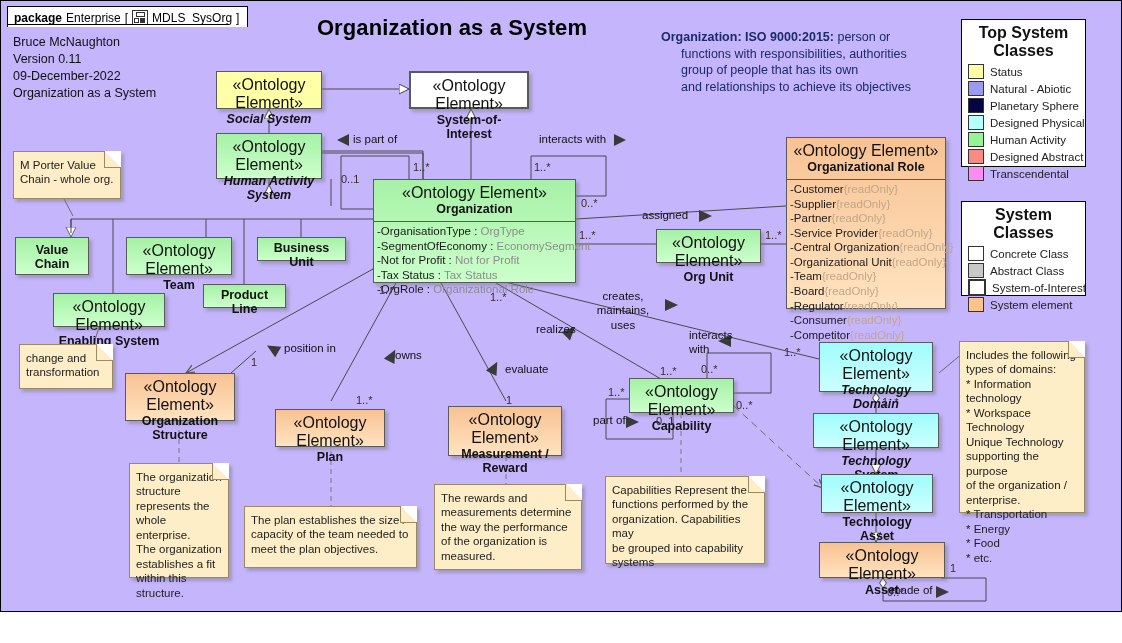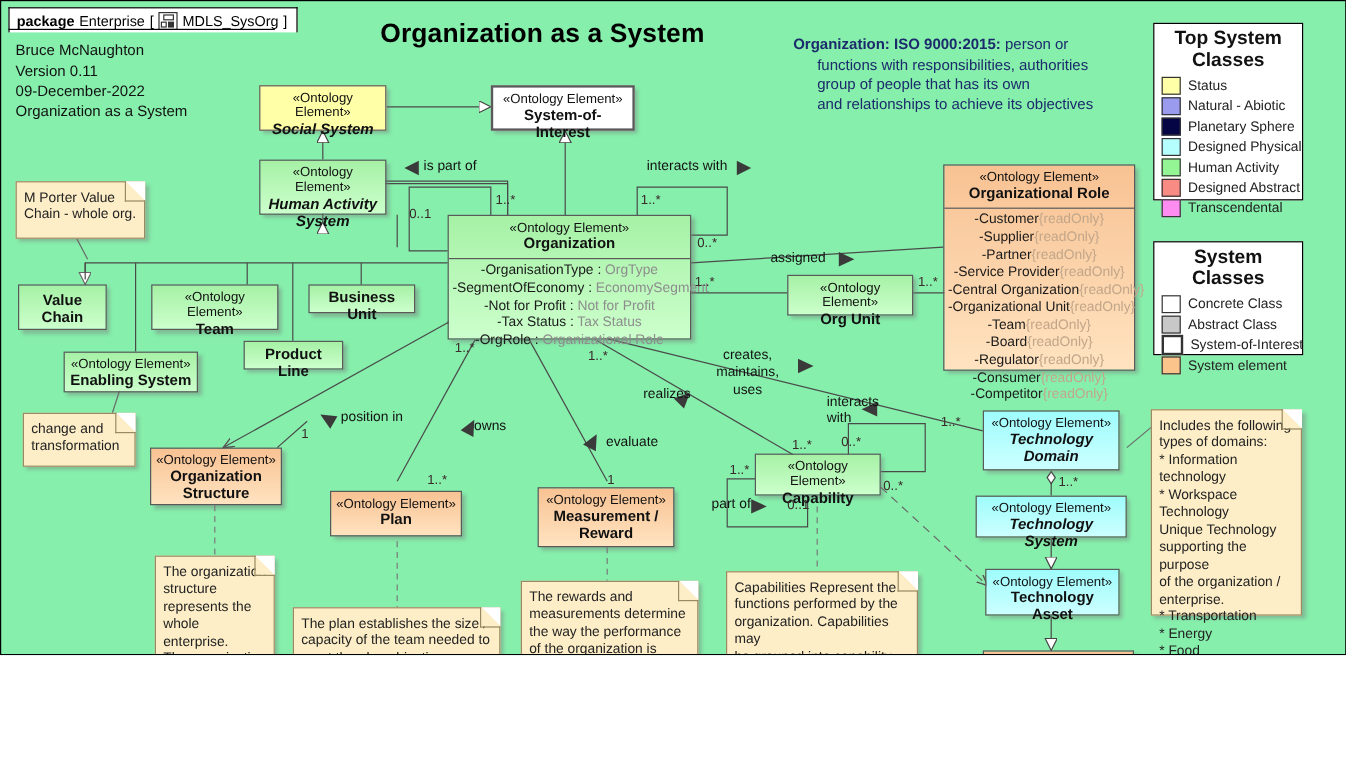--- a/index.html
+++ b/index.html
@@ -3,36 +3,36 @@
 <meta charset="utf-8">
 <title>Organization as a System</title>
 <style>
   html,body{margin:0;padding:0;background:#ffffff;}
   body{
     font-family:"Liberation Sans","DejaVu Sans",sans-serif;
     -webkit-font-smoothing:antialiased;
   }
   #canvas{
     position:relative;
-    width:1122px;height:546px;
-    background:#86efac;
+    width:1122px;height:612px;
+    background:#c4b5fd;
     border:1px solid #000;
     box-sizing:border-box;
     overflow:hidden;
   }
   svg.layer{position:absolute;left:0;top:0;width:1122px;height:643px;pointer-events:none;}
   .node{position:absolute;box-sizing:border-box;border:1px solid #5a5a5a;
         box-shadow:3px 3px 3px rgba(120,120,120,.45);
         text-align:center;line-height:1.12;}
-  .node .stereo{font-size:11px;color:#111;display:block;padding-top:2px;}
+  .node .stereo{font-size:16px;color:#111;display:block;padding-top:2px;}
   .node .nm{font-size:12.5px;font-weight:bold;color:#111;display:block;padding-bottom:2px;}
   .node .nm.it{font-style:italic;}
   .node.compart{text-align:left;}
   .node .head{padding:2px 4px 3px;text-align:center;}
-  .node .attrs{border-top:1px solid #5a5a5a;padding:2px 3px 3px 3px;text-align:center;}
+  .node .attrs{border-top:1px solid #5a5a5a;padding:2px 3px 3px 3px;text-align:left;}
   .node .attrs div{font-size:11.5px;color:#1a1a1a;line-height:1.27;white-space:nowrap;}
   .node .attrs .ty{color:#8d8d8d;}
   .node .attrs .ro{color:#c2a68a;}
 
   
   .c-green{background:linear-gradient(180deg,#a6f1a6 0%,#ccffcc 100%);}
   .c-yellow{background:#ffffa8;}
   .c-white{background:#ffffff;}
   .c-orange{background:linear-gradient(180deg,#f8c293 0%,#ffe3c0 100%);}
   .c-cyan{background:linear-gradient(180deg,#9ffcfc 0%,#ccffff 100%);}

